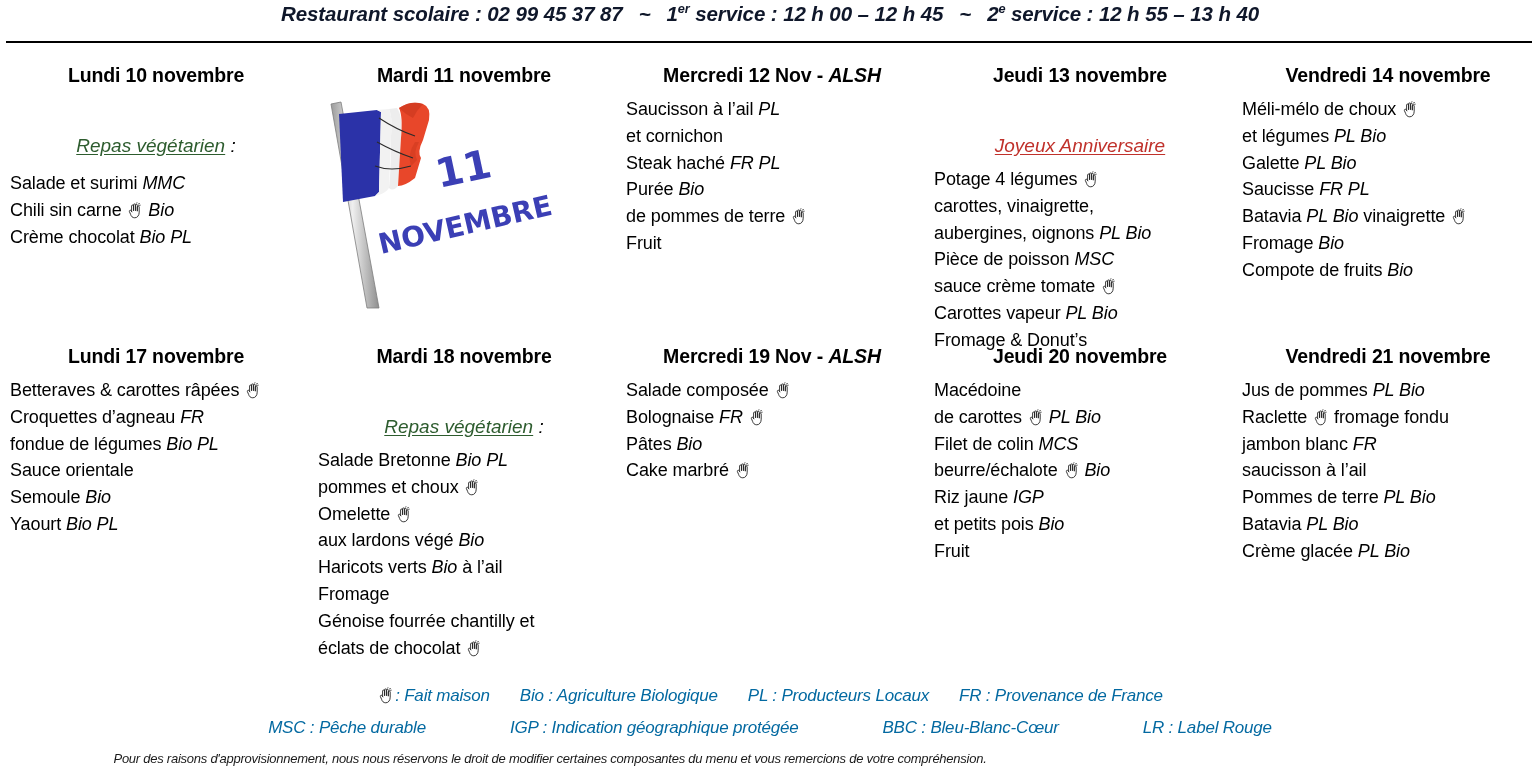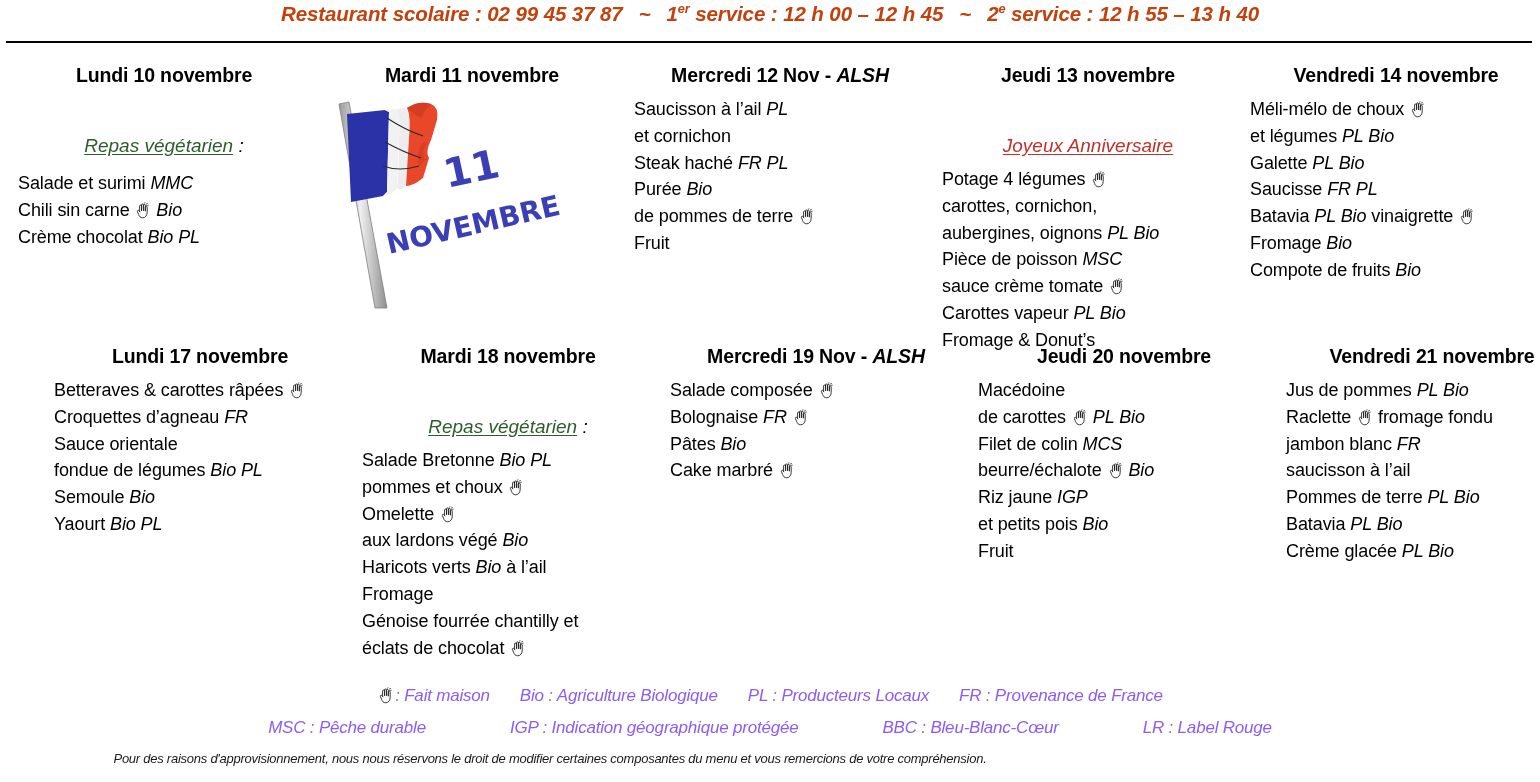--- a/index.html
+++ b/index.html
@@ -29,21 +29,21 @@
     position: absolute;
     top: 2px;
     left: 0;
     width: 1540px;
     text-align: center;
     font-family: "Liberation Sans", sans-serif;
     font-style: italic;
     font-weight: bold;
     font-size: 20.5px;
     letter-spacing: -0.1px;
-    color: #c2410c;
+    color: #0f172a;
     white-space: nowrap;
   }
   .header-line .sep {
     display: inline-block;
     padding: 0 16px;
     font-weight: bold;
   }
   .header-line sup {
     font-size: 0.62em;
     vertical-align: super;
@@ -54,26 +54,26 @@
     top: 41px;
     left: 6px;
     width: 1526px;
     height: 0;
     border-top: 2.4px solid #000000;
   }
 
   
   .week {
     position: absolute;
-    left: 8px;
+    left: 0;
     width: 1352px;
     display: flex;
   }
   .week-1 { top: 64px; }
-  .week-2 { top: 345px; padding-left: 36px; }
+  .week-2 { top: 345px; }
 
   .day-col {
     box-sizing: border-box;
     flex: 0 0 308px;
     width: 308px;
     padding: 0 6px 0 10px;
   }
 
   .day-title {
     text-align: center;
@@ -145,21 +145,21 @@
   
   .legend {
     position: absolute;
     left: 0;
     width: 1540px;
     text-align: center;
     font-family: "Liberation Sans", sans-serif;
     font-style: italic;
     font-size: 17px;
     letter-spacing: -0.2px;
-    color: #8b5cf6;
+    color: #0369a1;
     white-space: nowrap;
   }
   .legend-row-1 { top: 686px; }
   .legend-row-2 { top: 718px; }
   .legend .item { display: inline-block; }
   .legend-row-1 .item + .item { margin-left: 30px; }
   .legend-row-2 .item + .item { margin-left: 84px; }
   .legend .hand { vertical-align: -3px; margin-right: 2px; }
 
   .disclaimer {
@@ -270,21 +270,21 @@
                 <path d="M6.5 8.4 V2.9 a0.95 0.95 0 0 1 1.9 0 V8.4"></path>
                 <path d="M8.4 8.4 V3.4 a0.95 0.95 0 0 1 1.9 0 V8.8"></path>
                 <path d="M10.3 8.8 V5.0 a0.95 0.95 0 0 1 1.9 0 V10.2 c0 3.2 -1.8 5.6 -4.4 5.6 c-2.3 0 -3.7 -1.5 -4.2 -3.4 L2.4 9.6 a0.95 0.95 0 0 1 1.6 -1.0 l0.9 1.3"></path>
               </g>
               <g stroke="#333" stroke-width="0.75" stroke-linecap="round">
                 <path d="M9.1 1.4 L10.2 0.5"></path>
                 <path d="M11.1 2.1 L12.5 1.5"></path>
                 <path d="M11.7 3.4 L13.3 3.2"></path>
               </g>
             </svg></span></li>
-        <li><span>carottes, cornichon,</span></li>
+        <li><span>carottes, vinaigrette,</span></li>
         <li><span>aubergines, oignons </span><i>PL Bio</i></li>
         <li><span>Pièce de poisson </span><i>MSC</i></li>
         <li><span>sauce crème tomate </span><span class="hand"><svg viewBox="0 0 15 17" width="15" height="17" aria-hidden="true">
               <g fill="none" stroke="#222" stroke-width="0.9" stroke-linejoin="round" stroke-linecap="round">
                 <path d="M4.6 9.2 V4.0 a0.95 0.95 0 0 1 1.9 0 V8.4"></path>
                 <path d="M6.5 8.4 V2.9 a0.95 0.95 0 0 1 1.9 0 V8.4"></path>
                 <path d="M8.4 8.4 V3.4 a0.95 0.95 0 0 1 1.9 0 V8.8"></path>
                 <path d="M10.3 8.8 V5.0 a0.95 0.95 0 0 1 1.9 0 V10.2 c0 3.2 -1.8 5.6 -4.4 5.6 c-2.3 0 -3.7 -1.5 -4.2 -3.4 L2.4 9.6 a0.95 0.95 0 0 1 1.6 -1.0 l0.9 1.3"></path>
               </g>
               <g stroke="#333" stroke-width="0.75" stroke-linecap="round">
@@ -346,22 +346,22 @@
                 <path d="M8.4 8.4 V3.4 a0.95 0.95 0 0 1 1.9 0 V8.8"></path>
                 <path d="M10.3 8.8 V5.0 a0.95 0.95 0 0 1 1.9 0 V10.2 c0 3.2 -1.8 5.6 -4.4 5.6 c-2.3 0 -3.7 -1.5 -4.2 -3.4 L2.4 9.6 a0.95 0.95 0 0 1 1.6 -1.0 l0.9 1.3"></path>
               </g>
               <g stroke="#333" stroke-width="0.75" stroke-linecap="round">
                 <path d="M9.1 1.4 L10.2 0.5"></path>
                 <path d="M11.1 2.1 L12.5 1.5"></path>
                 <path d="M11.7 3.4 L13.3 3.2"></path>
               </g>
             </svg></span></li>
         <li><span>Croquettes d’agneau </span><i>FR</i></li>
+        <li><span>fondue de légumes </span><i>Bio PL</i></li>
         <li><span>Sauce orientale</span></li>
-        <li><span>fondue de légumes </span><i>Bio PL</i></li>
         <li><span>Semoule </span><i>Bio</i></li>
         <li><span>Yaourt </span><i>Bio PL</i></li>
       </ul>
     </div>
     <div class="day-col col-tue18">
       <div class="day-title">Mardi 18 novembre</div>
       <div class="special veg"><span class="txt">Repas végétarien</span><span class="colon"> :</span></div>
       <ul class="dish-list">
         <li><span>Salade Bretonne  </span><i>Bio PL</i></li>
         <li><span>pommes et choux </span><span class="hand"><svg viewBox="0 0 15 17" width="15" height="17" aria-hidden="true">

